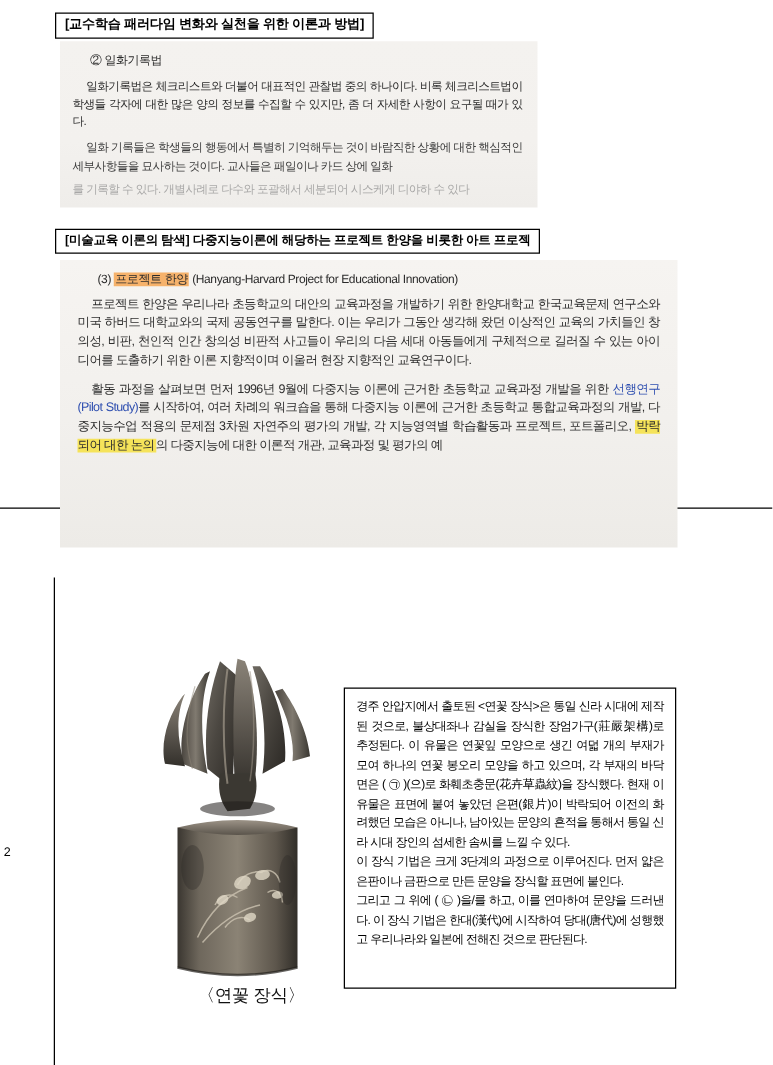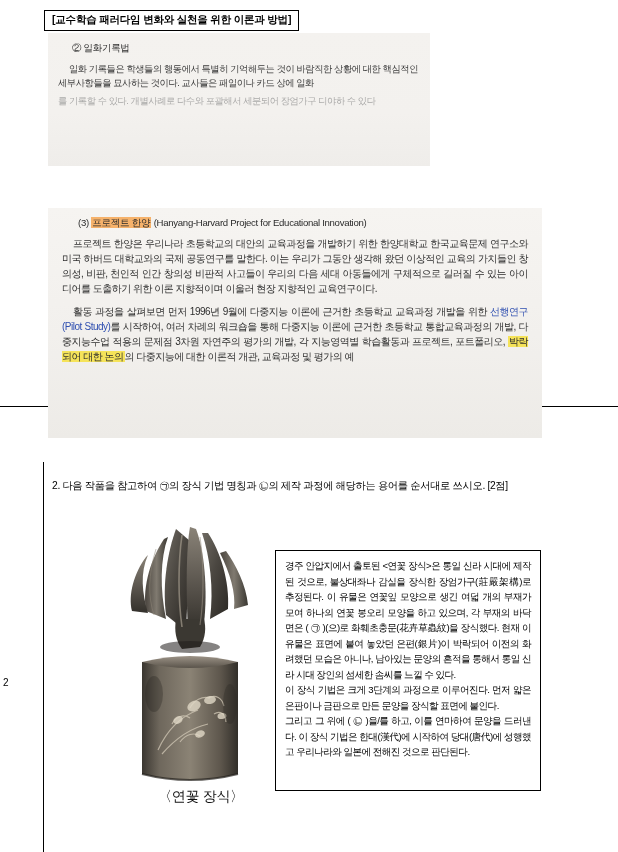--- a/index.html
+++ b/index.html
@@ -223,42 +223,45 @@
 <div class="page">
 
   <div class="top-section">
 
     <div class="title-wrap1">
       <div class="box-title">[교수학습 패러다임 변화와 실천을 위한 이론과 방법]</div>
     </div>
 
     <div class="passage1">
       <div class="p1-head">② 일화기록법</div>
+      <p class="p1-para">일화기록법은 체크리스트와 더불어 대표적인 관찰법 중의 하나이다. 비록 체크리스트법이 학생들 각자에 대한 많은 양의 정보를 수집할 수 있지만, 좀 더 자세한 사항이 요구될 때가 있다.</p>
       <p class="p1-para last">일화 기록들은 학생들의 행동에서 특별히 기억해두는 것이 바람직한 상황에 대한 핵심적인 세부사항들을 묘사하는 것이다. 교사들은 패일이나 카드 상에 일화</p>
-      <div class="fade-line">를 기록할 수 있다. 개별사례로 다수와 포괄해서 세분되어 장엄가구 디야하 수 있다</div>
-    </div>
-
+      <div class="fade-line">를 기록할 수 있다. 개별사례로 다수와 포괄해서 세분되어 시스케게 디야하 수 있다</div>
+    </div>
+
+    <div class="title-wrap2">
+      <div class="box-title title2-text">[미술교육 이론의 탐색] 다중지능이론에 해당하는 프로젝트 한양을 비롯한 아트 프로젝</div>
+    </div>
 
     <div class="passage2">
       <div class="p2-head">
         <span>(3)</span>
         <span class="hl-orange">프로젝트 한양</span>
         <span>(Hanyang-Harvard Project for Educational Innovation)</span>
       </div>
       <p class="p2-para">프로젝트 한양은 우리나라 초등학교의 대안의 교육과정을 개발하기 위한 한양대학교 한국교육문제 연구소와 미국 하버드 대학교와의 국제 공동연구를 말한다. 이는 우리가 그동안 생각해 왔던 이상적인 교육의 가치들인 창의성, 비판, 천인적 인간 창의성 비판적 사고들이 우리의 다음 세대 아동들에게 구체적으로 길러질 수 있는 아이디어를 도출하기 위한 이론 지향적이며 이울러 현장 지향적인 교육연구이다.</p>
       <p class="p2-para"><span>활동 과정을 살펴보면 먼저 1996년 9월에 다중지능 이론에 근거한 초등학교 교육과정 개발을 위한 </span><span class="blue-txt">선행연구(Pilot Study)</span><span>를 시작하여, 여러 차례의 워크숍을 통해 다중지능 이론에 근거한 초등학교 통합교육과정의 개발, 다중지능수업 적용의 문제점 3차원 자연주의 평가의 개발, 각 지능영역별 학습활동과 프로젝트, 포트폴리오, </span><span class="hl-yellow">박락되어 대한 논의</span><span>의 다중지능에 대한 이론적 개관, 교육과정 및 평가의 예</span></p>
     </div>
   </div>
 
   <div class="bottom-section">
 
     <div class="qnum-col"></div>
     <div class="qnum">2</div>
 
-    <div class="qstem"><span>2. 다음 작품을 참고하여 </span><span class="circ">㉠</span><span>의 장식 기법 명칭과 </span><span class="circ">㉡</span><span>의 제작 과정에 해당하는 용어를 순서대로 쓰시오. [2점]</span></div>
 
     <svg class="photo-top" viewBox="0 0 148 132" preserveAspectRatio="none">
       <defs>
         <linearGradient id="g1" x1="0" y1="0" x2="1" y2="1">
           <stop offset="0%" stop-color="#6f6a62"></stop>
           <stop offset="45%" stop-color="#4b4741"></stop>
           <stop offset="100%" stop-color="#2b2824"></stop>
         </linearGradient>
         <linearGradient id="g2" x1="0" y1="0" x2="0" y2="1">
           <stop offset="0%" stop-color="#8a8378"></stop>

